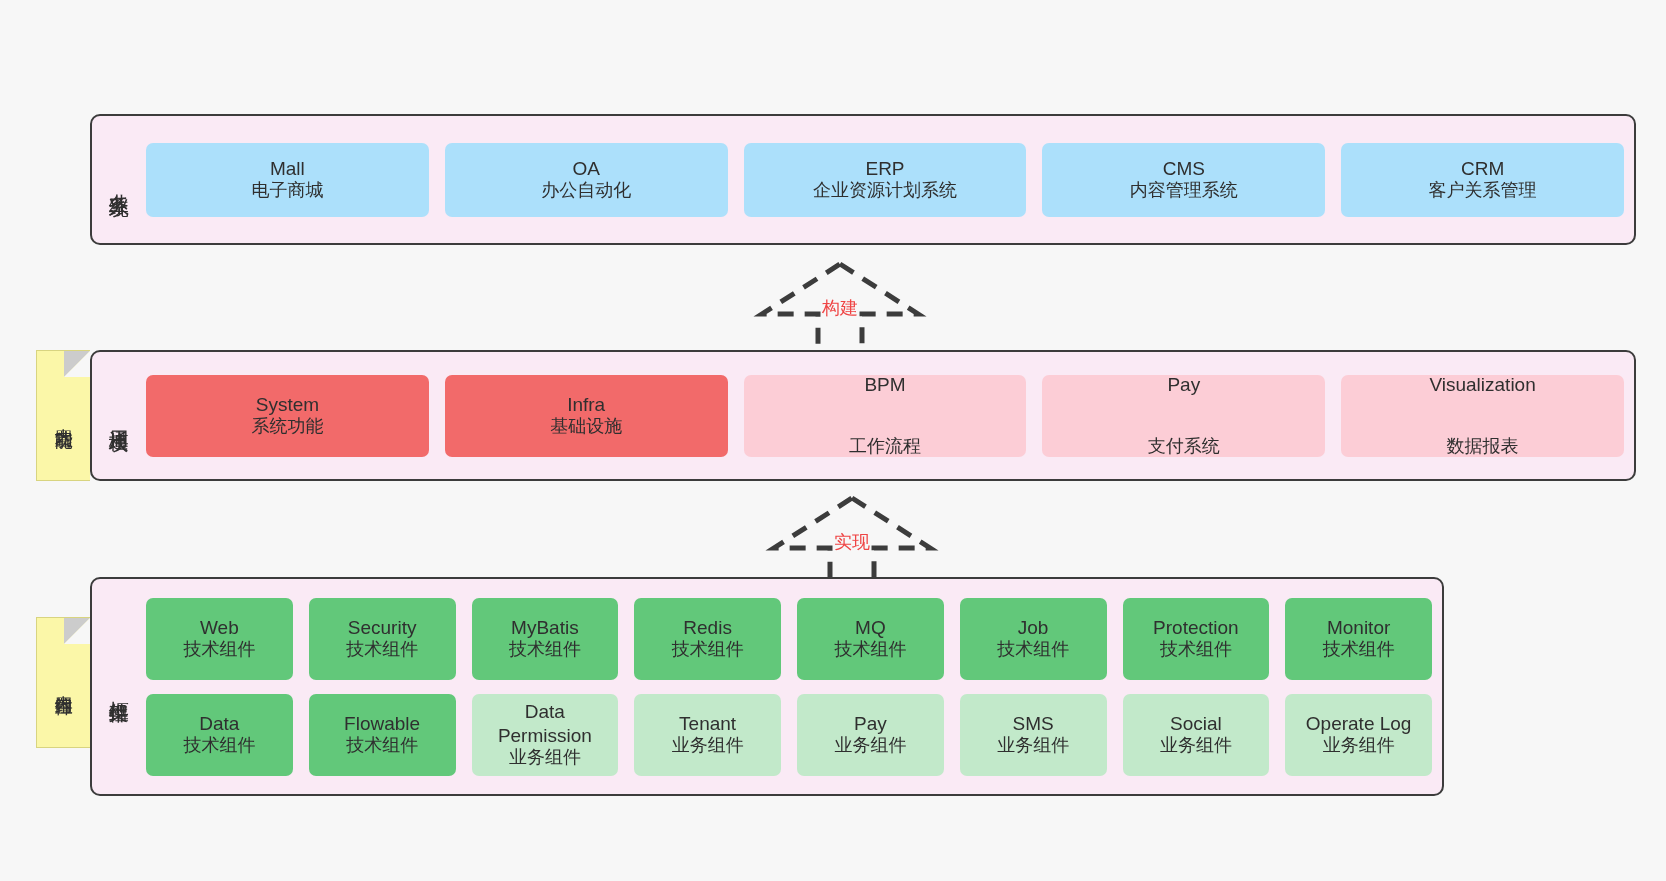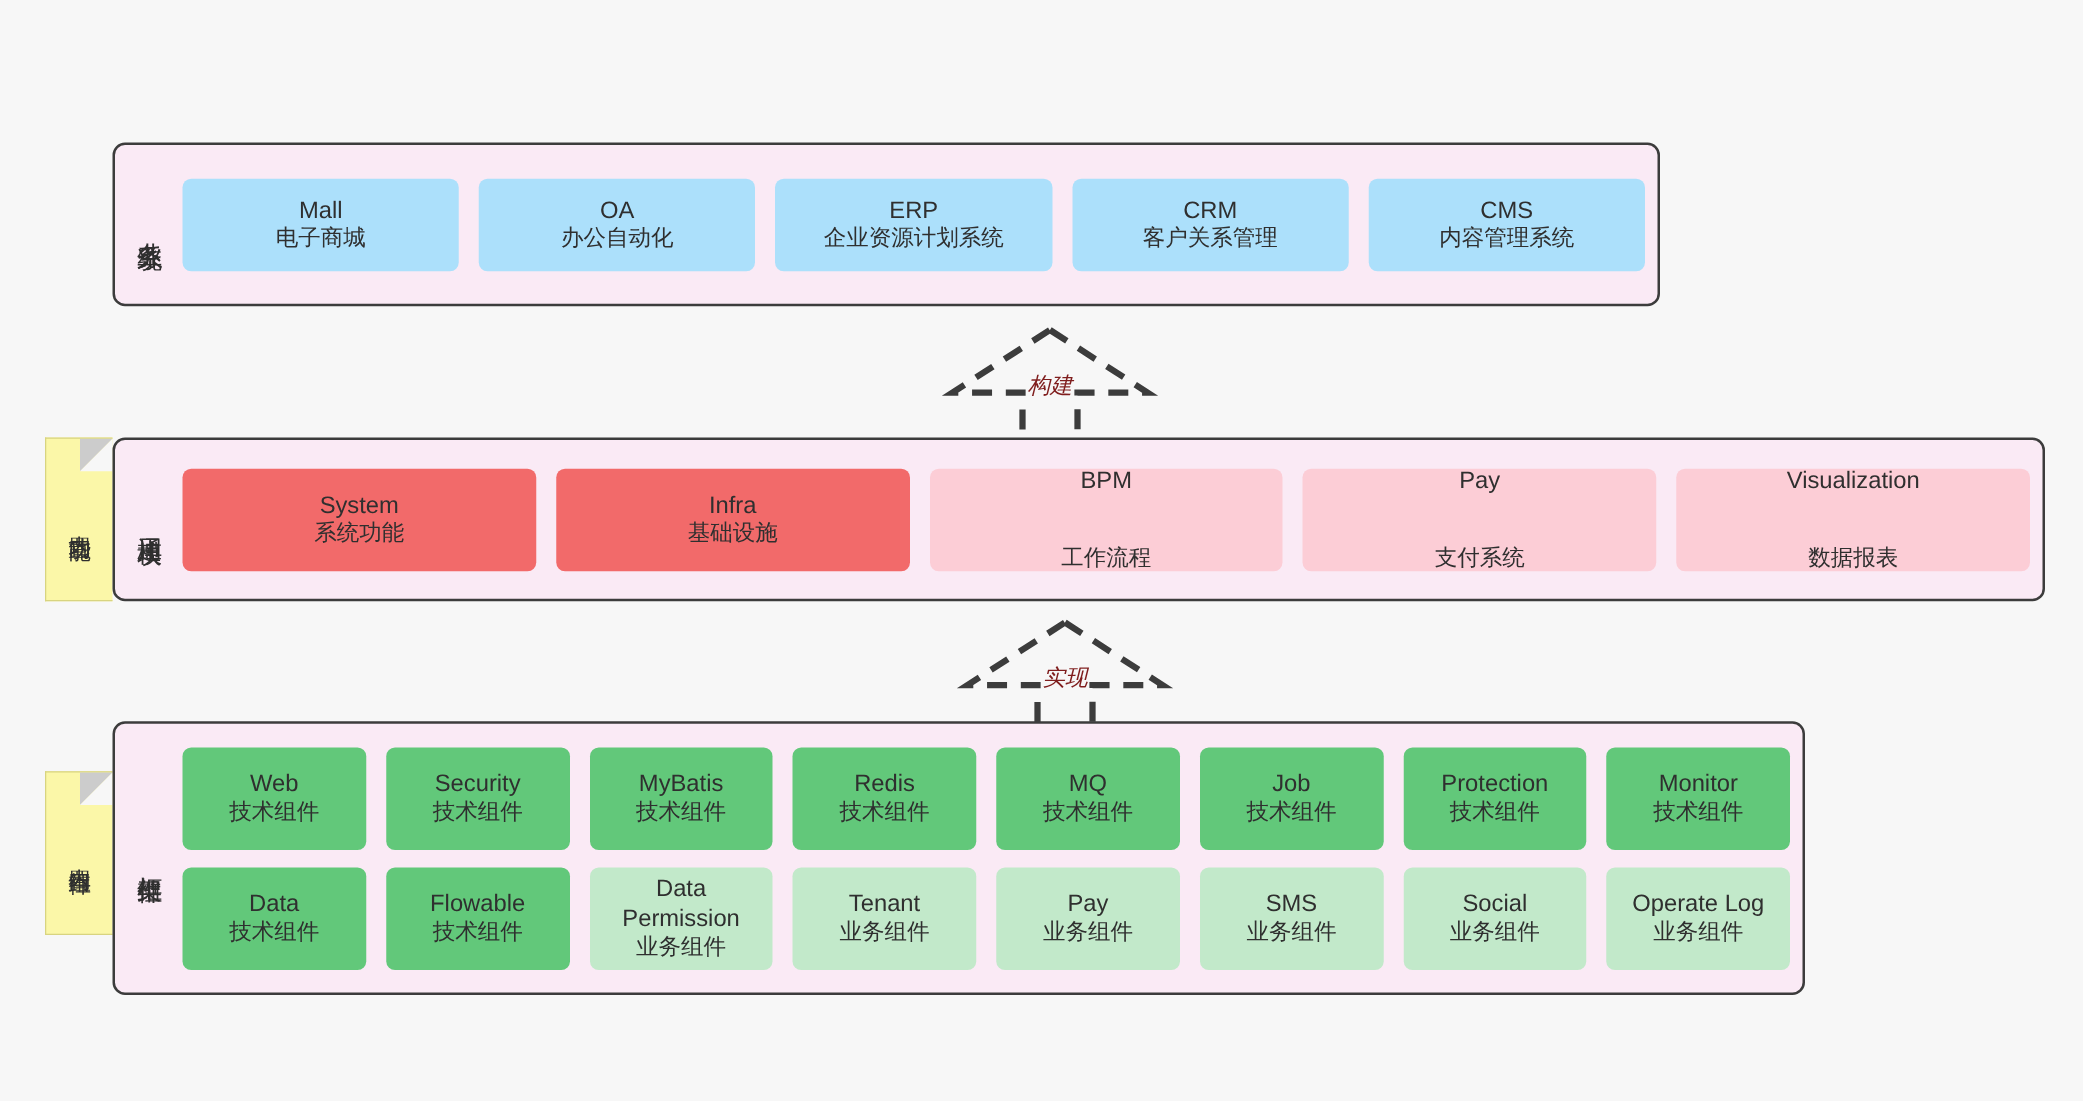--- a/index.html
+++ b/index.html
@@ -85,21 +85,21 @@
 
   
   .c-blue       { background: #ace0fb; }
   .c-red        { background: #f26a6a; }
   .c-pink       { background: #fccdd6; gap: 40px; }
   .c-green      { background: #62c87a; }
   .c-lightgreen { background: #c2e9ca; }
 
   
   #layer-business {
-    left: 90px;  top: 114px;  width: 1238px; height: 131px; justify-content: flex-end;
+    left: 90px;  top: 114px;  width: 1546px; height: 131px; justify-content: flex-end;
   }
   #layer-business .card { height: 74px; }
 
   #layer-modules {
     left: 90px;  top: 350px;  width: 1546px; height: 131px;
   }
   #layer-modules .card { height: 82px; }
 
   #layer-framework {
     left: 90px;  top: 577px;  width: 1354px; height: 219px;
@@ -156,24 +156,23 @@
     width: 180px;
     height: 100px;
   }
   .arrow-wrap svg { display: block; }
   .arrow-label {
     position: absolute;
     left: 0; right: 0;
     top: 38px;
     text-align: center;
     font-size: 18px;
-    color: #7f1d1d;
+    color: #ef4444;
     user-select: none;
     pointer-events: none;
-    font-style: italic;
   }
   #arrow-build   { left: 750px; top: 258px; }
   #arrow-realize { left: 762px; top: 492px; }
 </style>
 </head>
 <body>
 
 <div class="canvas">
 
   <div class="layer" id="layer-business">
@@ -186,26 +185,26 @@
         </div>
         <div class="card c-blue">
           <div class="en">OA</div>
           <div class="cn">办公自动化</div>
         </div>
         <div class="card c-blue">
           <div class="en">ERP</div>
           <div class="cn">企业资源计划系统</div>
         </div>
         <div class="card c-blue">
+          <div class="en">CMS</div>
+          <div class="cn">内容管理系统</div>
+        </div>
+        <div class="card c-blue">
           <div class="en">CRM</div>
           <div class="cn">客户关系管理</div>
-        </div>
-        <div class="card c-blue">
-          <div class="en">CMS</div>
-          <div class="cn">内容管理系统</div>
         </div>
       </div>
     </div>
   </div>
 
   <div class="arrow-wrap" id="arrow-build">
     <svg width="180" height="100" viewBox="0 0 180 100">
       <path d="M90 6 L168 56 L112 56 L112 96 L68 96 L68 56 L12 56 Z" fill="none" stroke="#3c3c3c" stroke-width="5" stroke-dasharray="16 11" stroke-linejoin="miter"></path>
     </svg>
     <div class="arrow-label">构建</div>

